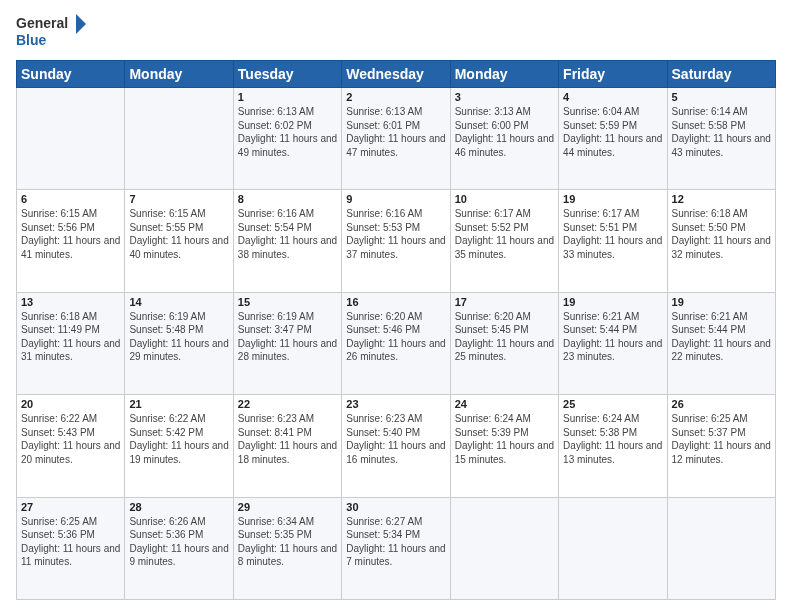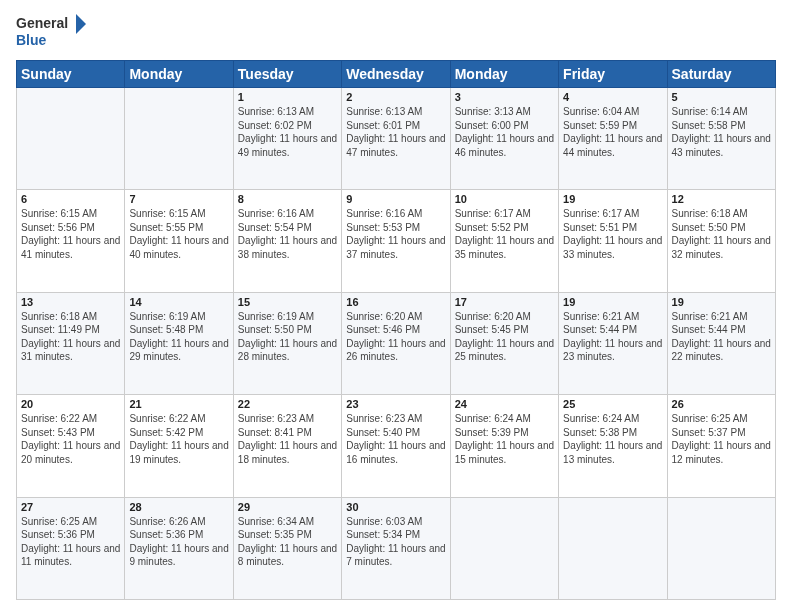--- a/index.html
+++ b/index.html
@@ -207,21 +207,21 @@
           </td>
           <td>
             <span class="day-num">14</span>
             <div class="cell-info">Sunrise: 6:19 AM
 Sunset: 5:48 PM
 Daylight: 11 hours and 29 minutes.</div>
           </td>
           <td>
             <span class="day-num">15</span>
             <div class="cell-info">Sunrise: 6:19 AM
-Sunset: 5:50 PM
+Sunset: 3:47 PM
 Daylight: 11 hours and 28 minutes.</div>
           </td>
           <td>
             <span class="day-num">16</span>
             <div class="cell-info">Sunrise: 6:20 AM
 Sunset: 5:46 PM
 Daylight: 11 hours and 26 minutes.</div>
           </td>
           <td>
             <span class="day-num">17</span>
@@ -300,21 +300,21 @@
 Daylight: 11 hours and 9 minutes.</div>
           </td>
           <td>
             <span class="day-num">29</span>
             <div class="cell-info">Sunrise: 6:34 AM
 Sunset: 5:35 PM
 Daylight: 11 hours and 8 minutes.</div>
           </td>
           <td>
             <span class="day-num">30</span>
-            <div class="cell-info">Sunrise: 6:03 AM
+            <div class="cell-info">Sunrise: 6:27 AM
 Sunset: 5:34 PM
 Daylight: 11 hours and 7 minutes.</div>
           </td>
           <td class="empty-cell"></td>
           <td class="empty-cell"></td>
           <td class="empty-cell"></td>
         </tr>
       </tbody>
   </table>
 </div>

